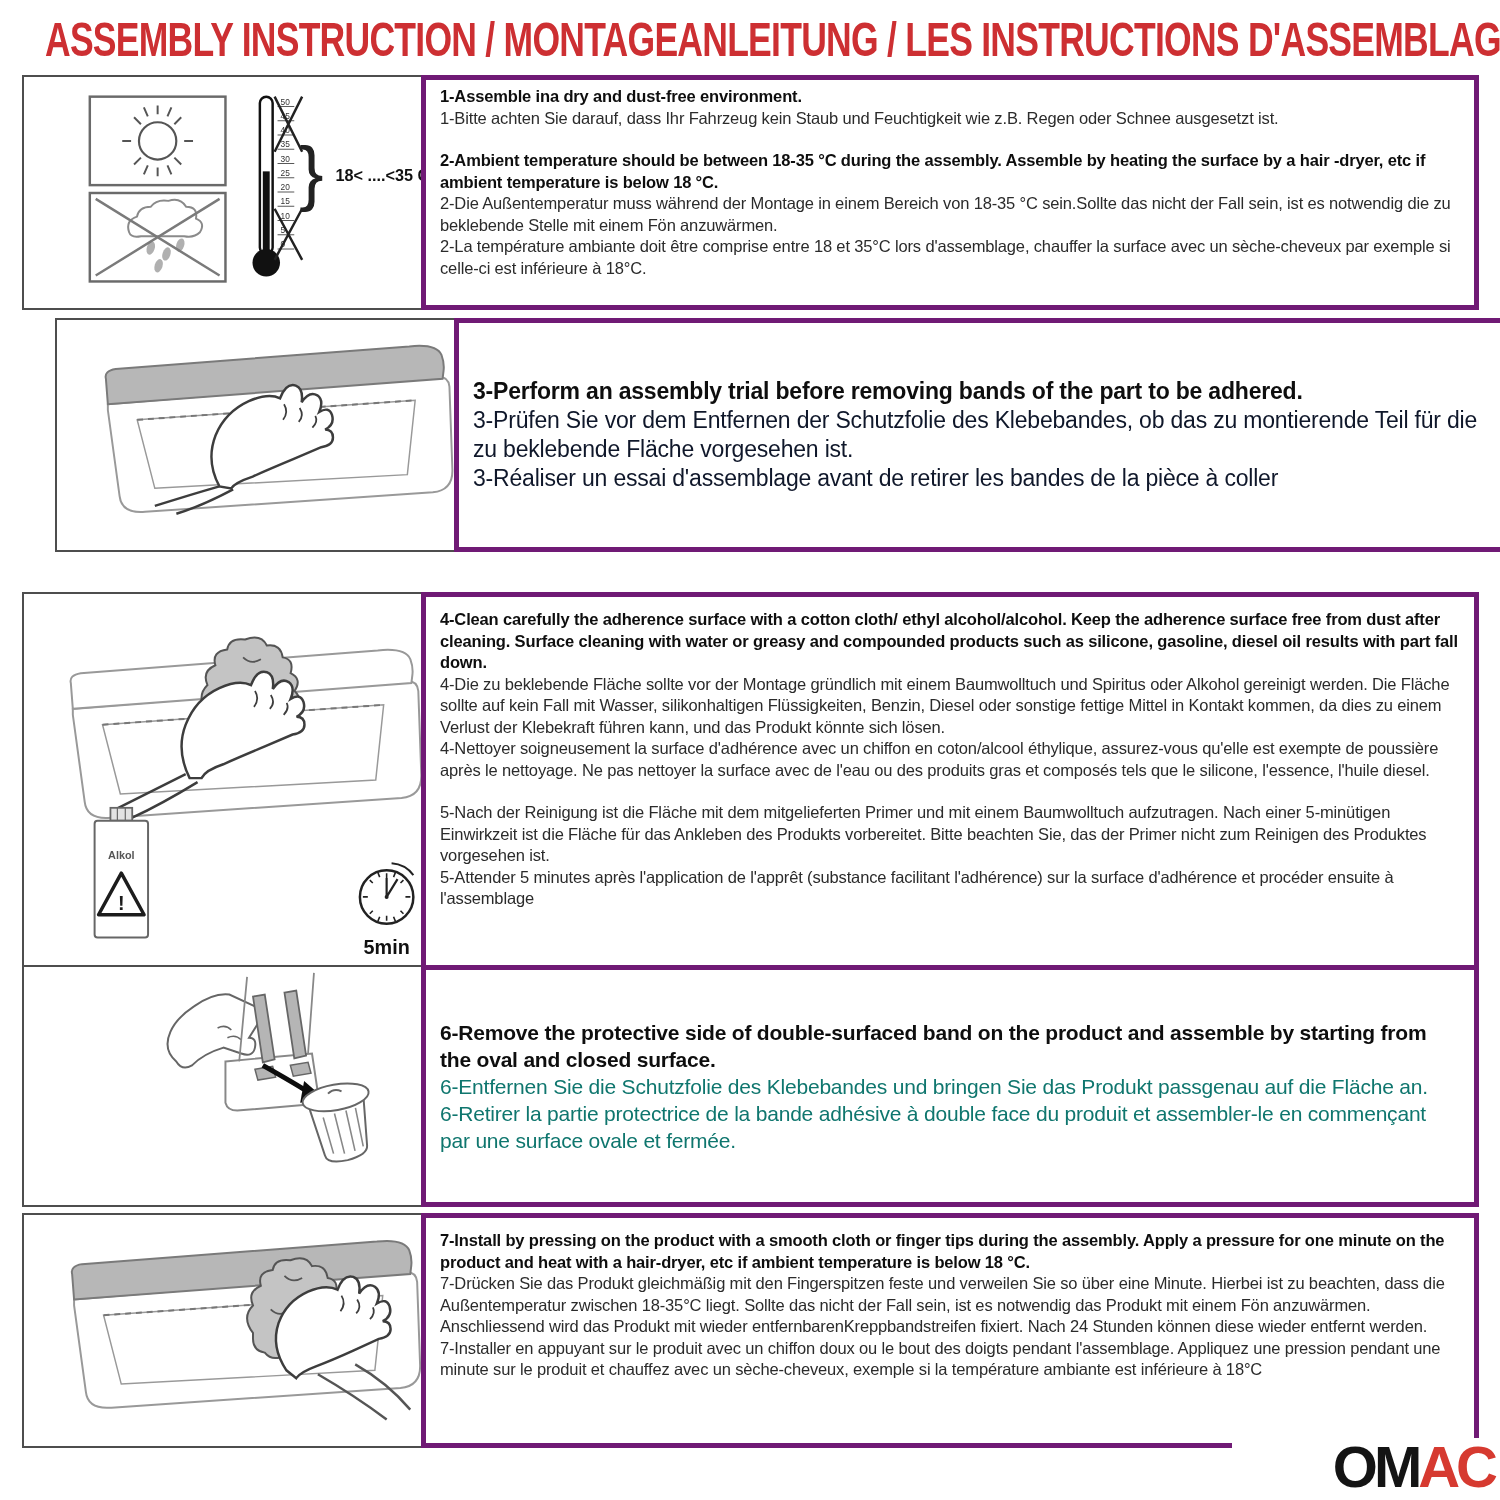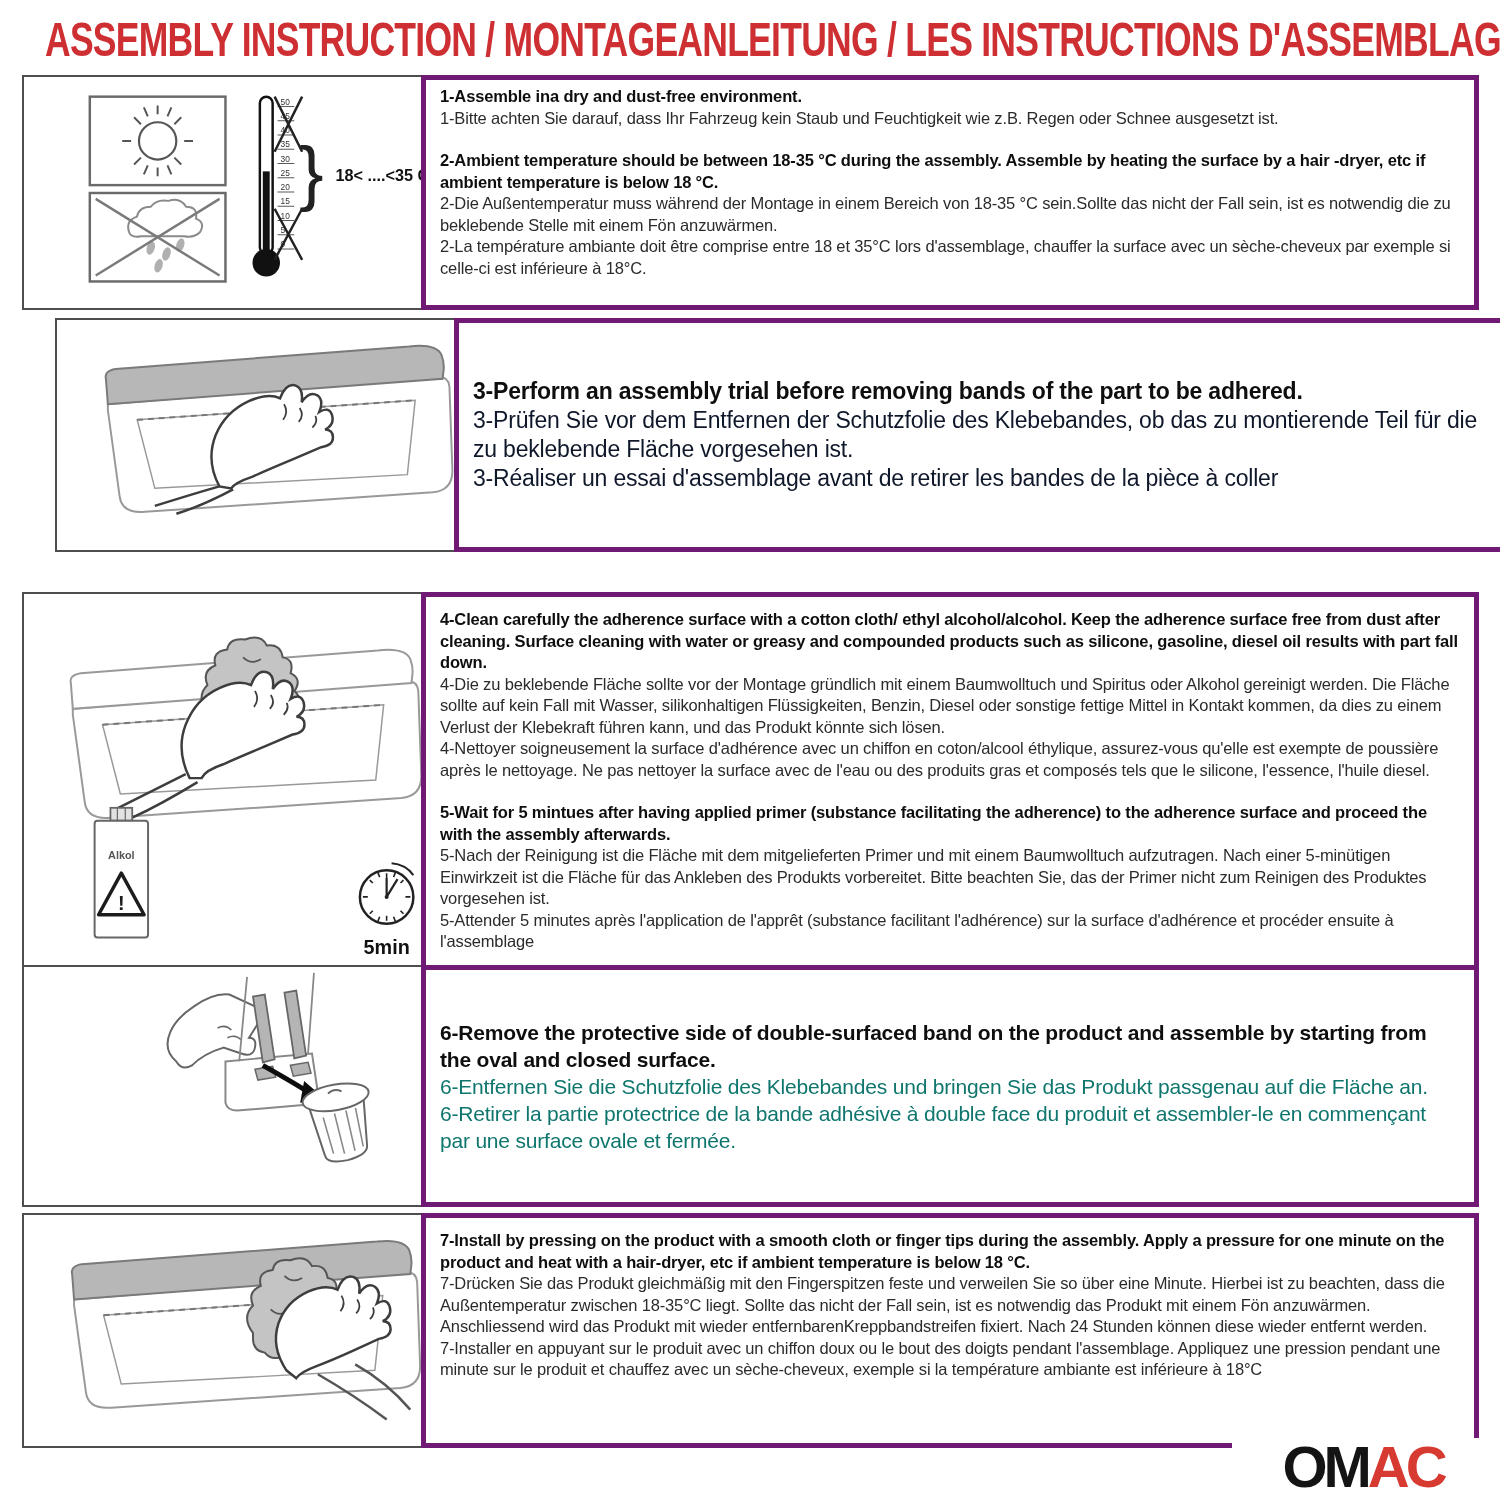--- a/index.html
+++ b/index.html
@@ -31,21 +31,21 @@
   .vcenter { display:flex; flex-direction:column; justify-content:center; }
   
   .r1 { top:75px;   height:235px; }
   .r2 { top:318px;  height:234px;margin-left:33px; }
   .r3 { top:592px;  height:397px; }
   .r4 { top:965px;  height:242px; }
   .r5 { top:1213px; height:235px; }
   .t-small.pt { padding-top:12px; }
   .logo {
     position:absolute; left:1232px; top:1438px; width:268px; height:58px;
-    background:#fff; display:flex; align-items:center; justify-content:center;
+    background:#fff; display:flex; align-items:center; justify-content:flex-end;
     font-size:58px; font-weight:bold; letter-spacing:-4px; line-height:1;
     padding-right:6px; z-index:3;
   }
   .logo .lb { color:#141414; }
   .logo .lr { color:#d63a30; }
   svg { display:block; width:100%; height:100%; }
   svg text { font-family:"Liberation Sans", sans-serif; }
 </style>
 </head>
 <body>
@@ -170,21 +170,20 @@
       <path d="M336,272 Q350,273 358,284" stroke="#222" stroke-width="2" fill="none"></path>
       <text x="331" y="364" font-size="20" font-weight="600" fill="#111" text-anchor="middle">5min</text>
     </g>
   </svg>
 </div>
 <div class="text-box t-small pt r3">
   <p class="b">4-Clean carefully the adherence surface with a cotton cloth/ ethyl alcohol/alcohol. Keep the adherence surface free from dust after cleaning. Surface cleaning with water or greasy and compounded products such as silicone, gasoline, diesel oil results with part fall down.</p>
   <p>4-Die zu beklebende Fläche sollte vor der Montage gründlich mit einem Baumwolltuch und Spiritus oder Alkohol gereinigt werden. Die Fläche sollte auf kein Fall mit Wasser, silikonhaltigen Flüssigkeiten, Benzin, Diesel oder sonstige fettige Mittel in Kontakt kommen, da dies zu einem Verlust der Klebekraft führen kann, und das Produkt könnte sich lösen.</p>
   <p>4-Nettoyer soigneusement la surface d'adhérence avec un chiffon en coton/alcool éthylique, assurez-vous qu'elle est exempte de poussière après le nettoyage. Ne pas nettoyer la surface avec de l'eau ou des produits gras et composés tels que le silicone, l'essence, l'huile diesel.</p>
   <div class="gap"></div>
-  <p class="b">5-Wait for 5 mintues after having applied primer (substance facilitating the adherence) to the adherence surface and proceed the with the assembly afterwards.</p>
   <p>5-Nach der Reinigung ist die Fläche mit dem mitgelieferten Primer und mit einem Baumwolltuch aufzutragen. Nach einer 5-minütigen Einwirkzeit ist die Fläche für das Ankleben des Produkts vorbereitet. Bitte beachten Sie, das der Primer nicht zum Reinigen des Produktes vorgesehen ist.</p>
   <p>5-Attender 5 minutes après l'application de l'apprêt (substance facilitant l'adhérence) sur la surface d'adhérence et procéder ensuite à l'assemblage</p>
 </div>
 
 <div class="illu-box r4">
   <svg viewBox="0 0 390 242">
     <g>
       <path d="M118,96 Q104,84 112,66 Q118,52 136,40 Q156,26 172,28 L198,40 Q208,46 202,56 L192,72 Q200,72 198,82 Q196,92 184,88 L166,82 Q146,88 134,100 Q124,106 118,96 Z" fill="#fff" stroke="#666" stroke-width="2"></path>
       <path d="M160,62 Q168,58 174,64 M170,72 Q178,68 184,74" stroke="#666" stroke-width="1.6" fill="none"></path>
     </g>

